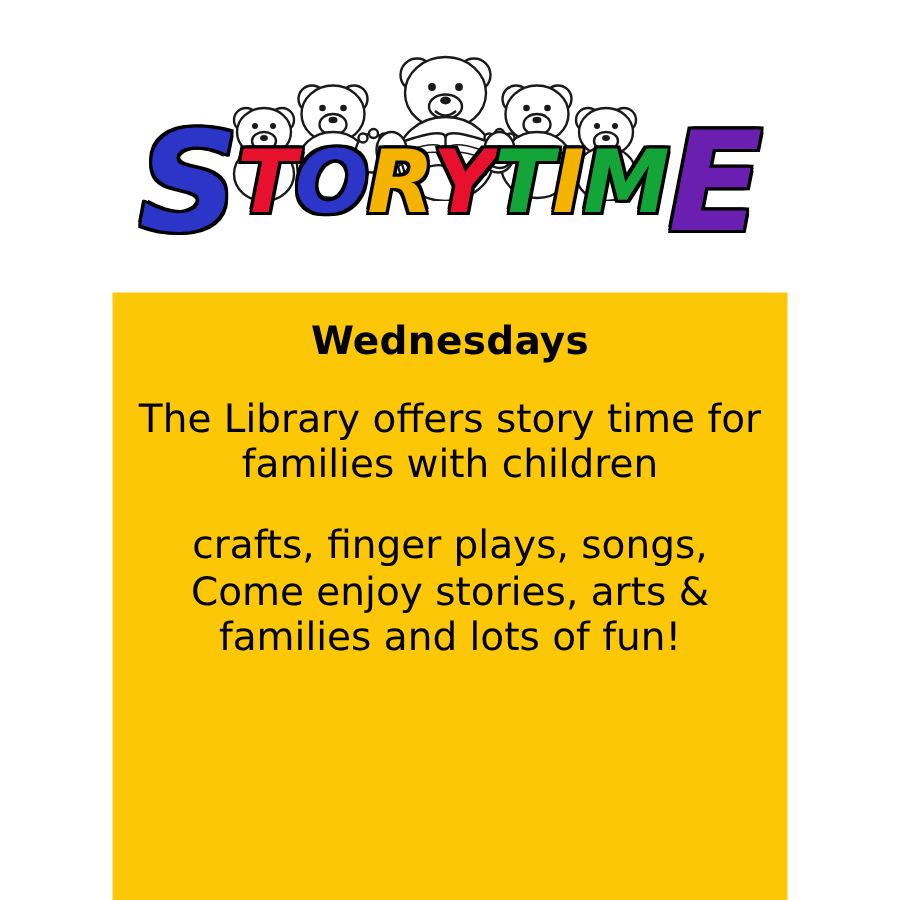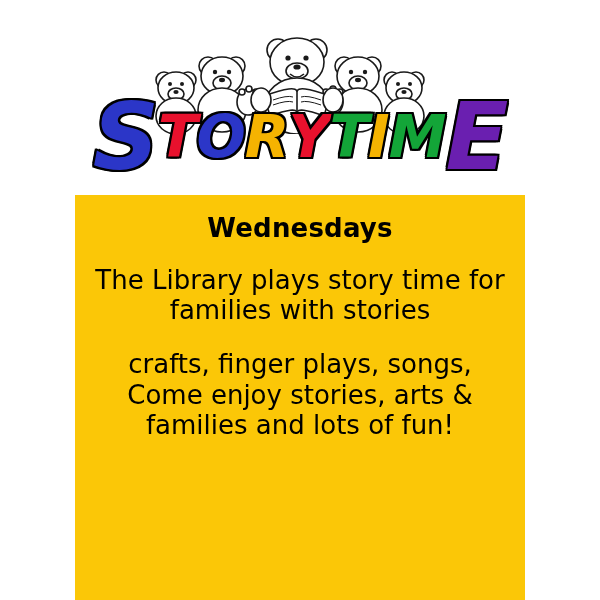--- a/index.html
+++ b/index.html
@@ -40,21 +40,20 @@
     left: 0;
     top: 52px;
     width: 600px;
     text-align: center;
     white-space: nowrap;
     font-family: "DejaVu Sans", sans-serif;
     font-weight: bold;
     font-style: italic;
     line-height: 1;
     letter-spacing: -1px;
-    margin-top: 16px;
   }
   .wordmark span {
     display: inline-block;
     -webkit-text-stroke: 3px #000000;
     paint-order: stroke fill;
     text-shadow:
       -2px 0 #000, 2px 0 #000, 0 -2px #000, 0 2px #000,
       -2px -2px #000, 2px -2px #000, -2px 2px #000, 2px 2px #000;
   }
   .L0 { font-size: 92px; color: #2b36c8; vertical-align: -6px; }
@@ -195,22 +194,22 @@
     <div class="wordmark">
       <span class="L0">S</span><span class="L1">T</span><span class="L2">O</span><span class="L3">R</span><span class="L4">Y</span><span class="L5">T</span><span class="L6">I</span><span class="L7">M</span><span class="L9">E</span>
     </div>
   </div>
 
   <div class="panel">
     <div class="line heading">Wednesdays</div>
 
     <div class="gap-1"></div>
 
-    <div class="line para">The Library plays story time for</div>
-    <div class="line para">families with stories</div>
+    <div class="line para">The Library offers story time for</div>
+    <div class="line para">families with children</div>
 
     <div class="gap-2"></div>
 
     <div class="line para">crafts, finger plays, songs,</div>
     <div class="line para">Come enjoy stories, arts &amp;</div>
     <div class="line para">families and lots of fun!</div>
   </div>
 </div>
 
 </body></html>

